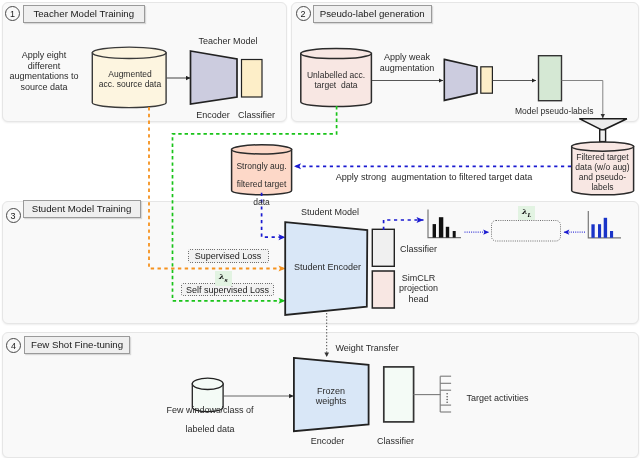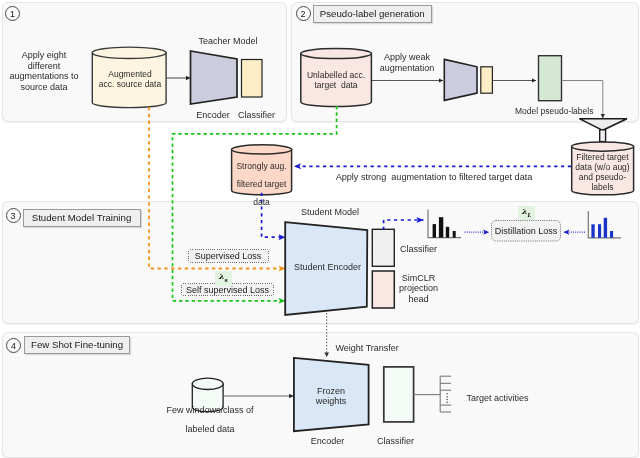--- a/index.html
+++ b/index.html
@@ -155,24 +155,25 @@
     <circle cx="447.1" cy="393.8" r="0.75" fill="#4a4a4a"></circle>
     <circle cx="447.1" cy="396.7" r="0.75" fill="#4a4a4a"></circle>
     <circle cx="447.1" cy="399.5" r="0.75" fill="#4a4a4a"></circle>
     <circle cx="447.1" cy="402.2" r="0.75" fill="#4a4a4a"></circle>
   </g>
 
   <path d="M326.7,313 L326.7,357" fill="none" stroke="#444" stroke-width="1" stroke-dasharray="1.3,1.9" marker-end="url(#ahsm2)"></path>
 </svg>
 
 <div class="stage-num" style="left:5px;top:6px">1</div>
+<div class="stage-title" style="left:23px;top:5px;width:121.5px;height:17.5px">Teacher Model Training</div>
 <div class="stage-num" style="left:295.5px;top:6px">2</div>
 <div class="stage-title" style="left:313px;top:5px;width:118.5px;height:17.5px">Pseudo-label generation</div>
 <div class="stage-num" style="left:5.5px;top:208px">3</div>
-<div class="stage-title" style="left:22.5px;top:209px;width:118px;height:17.5px">Student Model Training</div>
+<div class="stage-title" style="left:22.5px;top:200px;width:118px;height:17.5px">Student Model Training</div>
 <div class="stage-num" style="left:6px;top:338px">4</div>
 <div class="stage-title" style="left:23.8px;top:336px;width:106.5px;height:17.5px">Few Shot Fine-tuning</div>
 
 <div class="lbl" style="left:4px;top:50px;width:80px;line-height:10.7px">Apply eight
 different
 augmentations to
 source data</div>
 <div class="lbl" style="left:93px;top:68.5px;width:74px;line-height:10.8px;font-size:8.5px">Augmented
 acc. source data</div>
 <div class="lbl" style="left:188px;top:36px;width:80px">Teacher Model</div>
@@ -195,21 +196,20 @@
 <div class="lbl" style="left:335px;top:171.5px;width:198px;font-size:9.1px">Apply strong  augmentation to filtered target data</div>
 
 <div class="lbl" style="left:300px;top:206.5px;width:60px">Student Model</div>
 <div class="lbl" style="left:294px;top:261.5px;width:67px">Student Encoder</div>
 <div class="lbl" style="left:400px;top:243.5px;width:40px;text-align:left">Classifier</div>
 <div class="lbl" style="left:398px;top:272.5px;width:41px;line-height:10.8px">SimCLR
 projection
 head</div>
 <div class="lossbox" style="left:187.5px;top:249px;width:81px;height:13.5px">Supervised Loss</div>
 <div class="lossbox" style="left:181px;top:282.8px;width:93px;height:13.5px">Self supervised Loss</div>
-<div class="lossbox rounded" style="left:491px;top:220px;width:70px;height:21px">Distillation Loss</div>
 <div class="lam" style="left:215px;top:271.3px">λ<sub>s</sub></div>
 <div class="lam" style="left:518px;top:206.2px">λ<sub>L</sub></div>
 
 <svg id="overlay" viewBox="0 0 640 458">
   <rect x="491.5" y="220.5" width="69" height="20.5" rx="4.5" ry="4.5" fill="none" stroke="#6e6e6e" stroke-width="1" stroke-dasharray="1,1.2"></rect>
 </svg>
 
 <div class="lbl" style="left:166px;top:401px;width:88px;line-height:19px">Few windows/class of
 labeled data</div>
 <div class="lbl" style="left:301px;top:386.2px;width:60px;line-height:10.2px">Frozen

